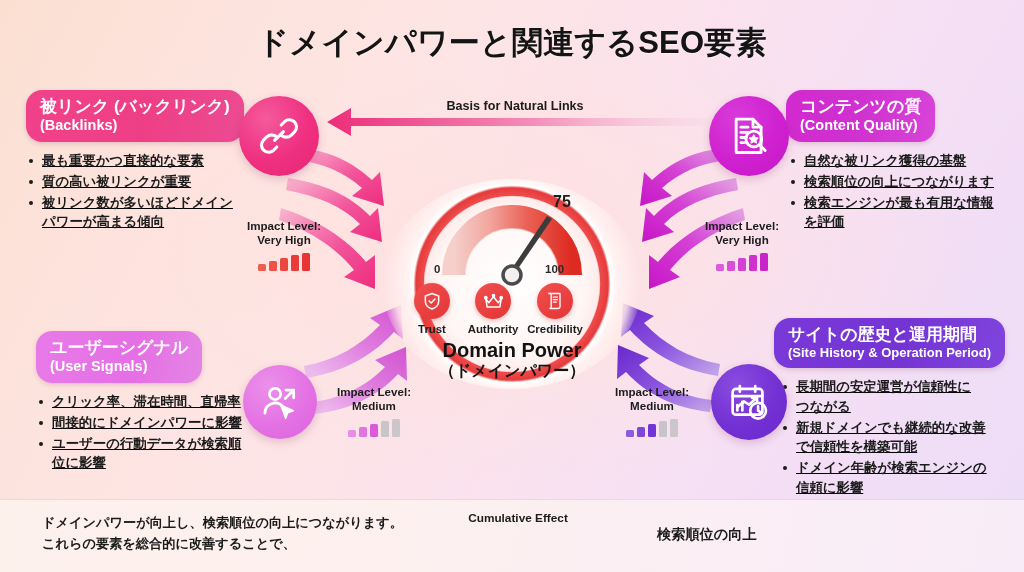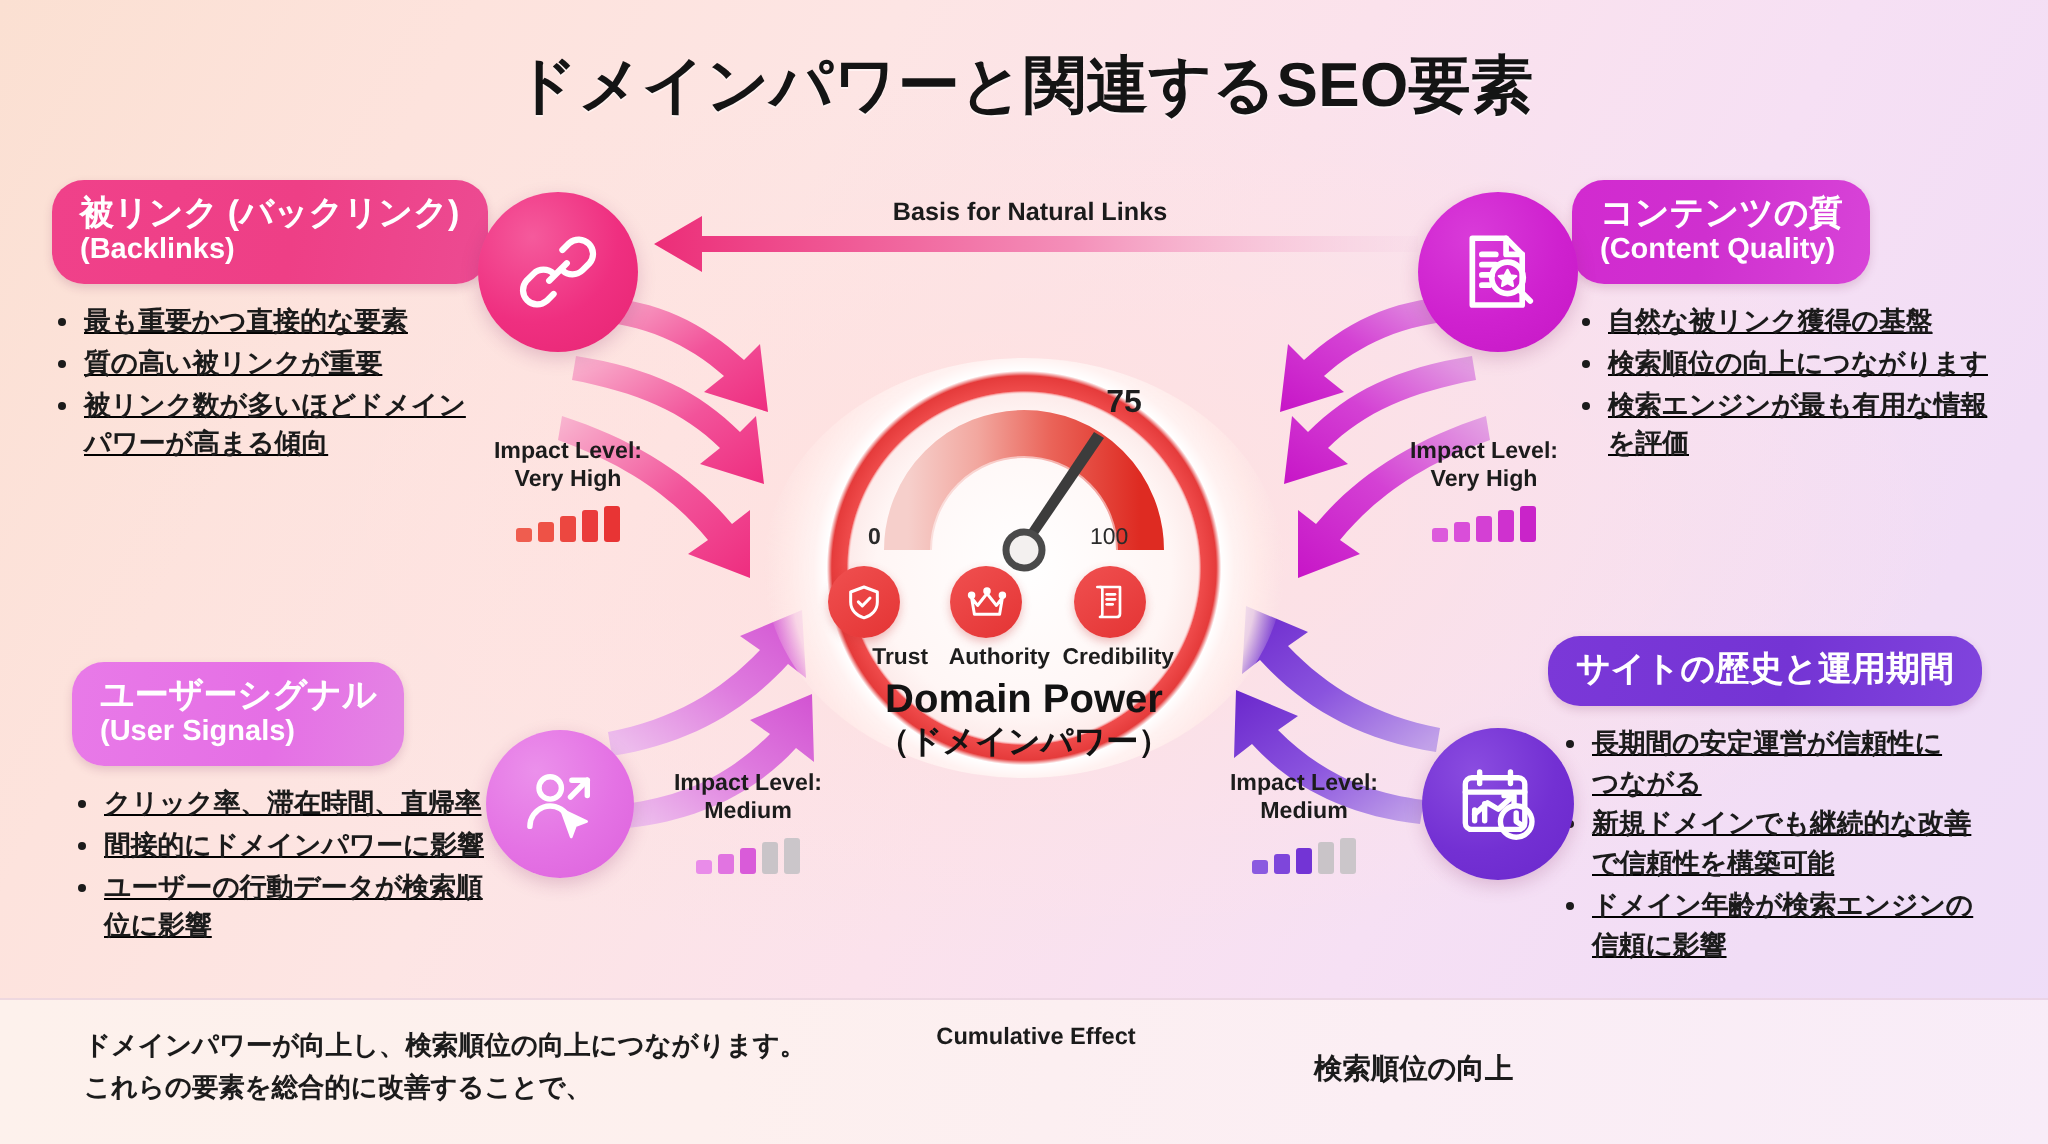--- a/index.html
+++ b/index.html
@@ -71,22 +71,22 @@
     position:absolute;left:382px;top:195px;width:260px;height:178px;
   }
   #center .ring{
     position:absolute;left:0;top:-16px;width:260px;height:210px;border-radius:50%;
   }
   #gaugeval{
     position:absolute;left:150px;top:-2px;width:60px;text-align:center;
     font-size:16px;font-weight:bold;color:#1d1d1d;
   }
   #minlab{position:absolute;left:52px;top:68px;font-size:11.5px;font-weight:bold;color:#2a2a2a;}
-  #maxlab{position:absolute;left:163px;top:68px;font-size:11.5px;font-weight:normal;color:#2a2a2a;}
-  .pill{position:absolute;text-align:right;width:64px;}
+  #maxlab{position:absolute;left:163px;top:68px;font-size:11.5px;font-weight:bold;color:#2a2a2a;}
+  .pill{position:absolute;text-align:center;width:64px;}
   .pill .cc{
     width:36px;height:36px;margin:0 auto;border-radius:50%;
     background:linear-gradient(145deg,#f05050,#e43434);
     display:flex;align-items:center;justify-content:center;
     box-shadow:0 2px 5px rgba(200,50,50,.3);
   }
   .pill .pl{margin-top:4px;font-size:11.4px;font-weight:bold;color:#1d1d1d;}
   #p-trust{left:18px;top:88px;}
   #p-auth {left:79px;top:88px;}
   #p-cred {left:141px;top:88px;}
@@ -357,20 +357,21 @@
         <i style="height:10px;background:#e174e1"></i>
       <i style="height:13px;background:#d95bd9"></i>
         <i style="height:16px;background:#c9c4c8"></i>
       <i style="height:18px;background:#cbc6ca"></i>
     </div>
   </div>
 
   <div class="card" id="card-history">
     <div class="hdr hdr-violet">
       <span class="jp">サイトの歴史と運用期間</span>
+      <span class="en" style="font-size:13px">(Site History &amp; Operation Period)</span>
     </div>
     <ul class="bul" style="margin-left:6px">
       <li style="white-space:pre-line">長期間の安定運営が信頼性に
 つながる</li>
       <li style="white-space:pre-line">新規ドメインでも継続的な改善
 で信頼性を構築可能</li>
       <li style="white-space:pre-line">ドメイン年齢が検索エンジンの
 信頼に影響</li>
     </ul>
   </div>

